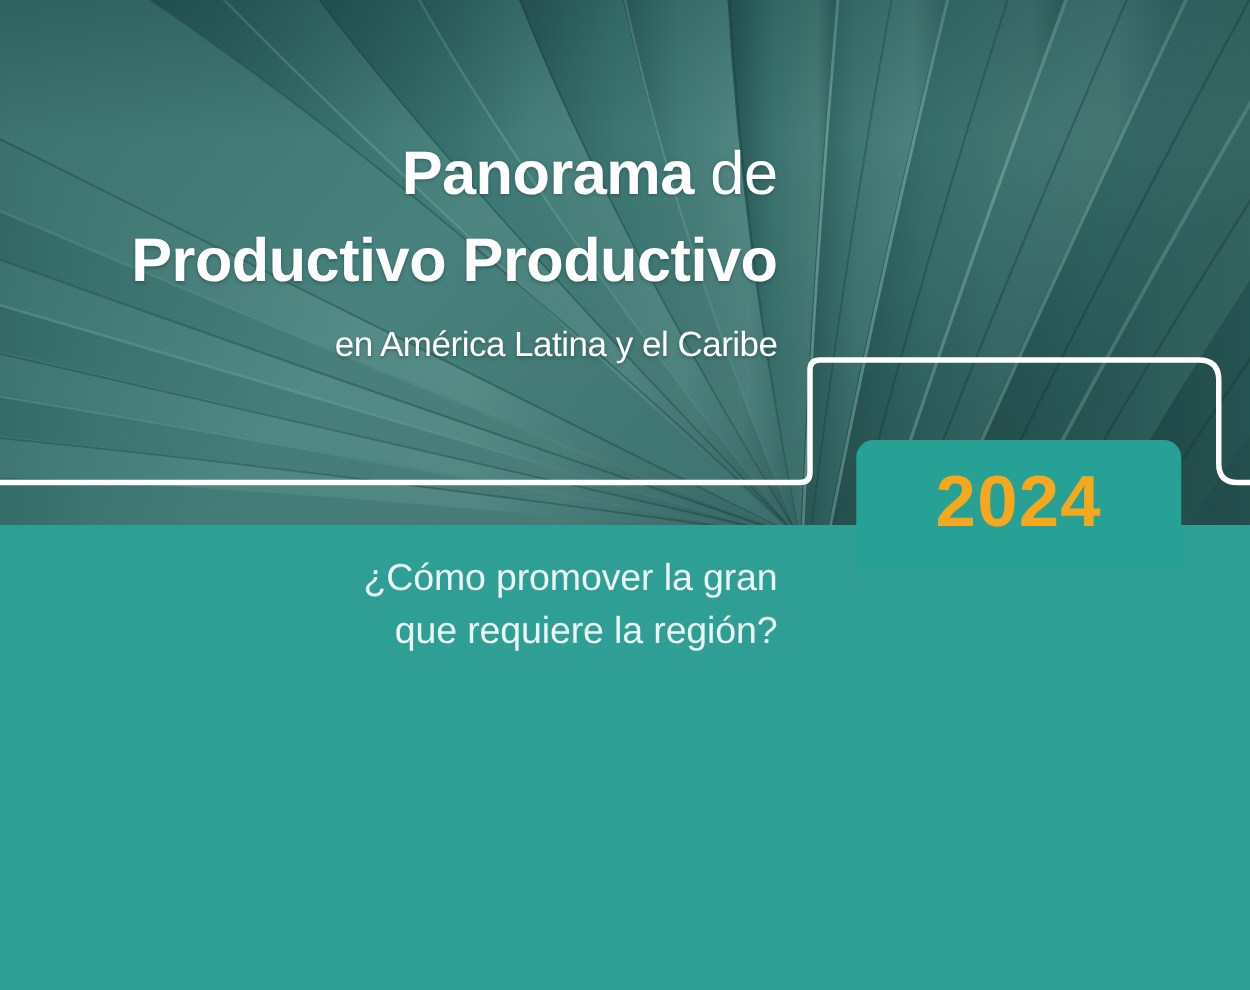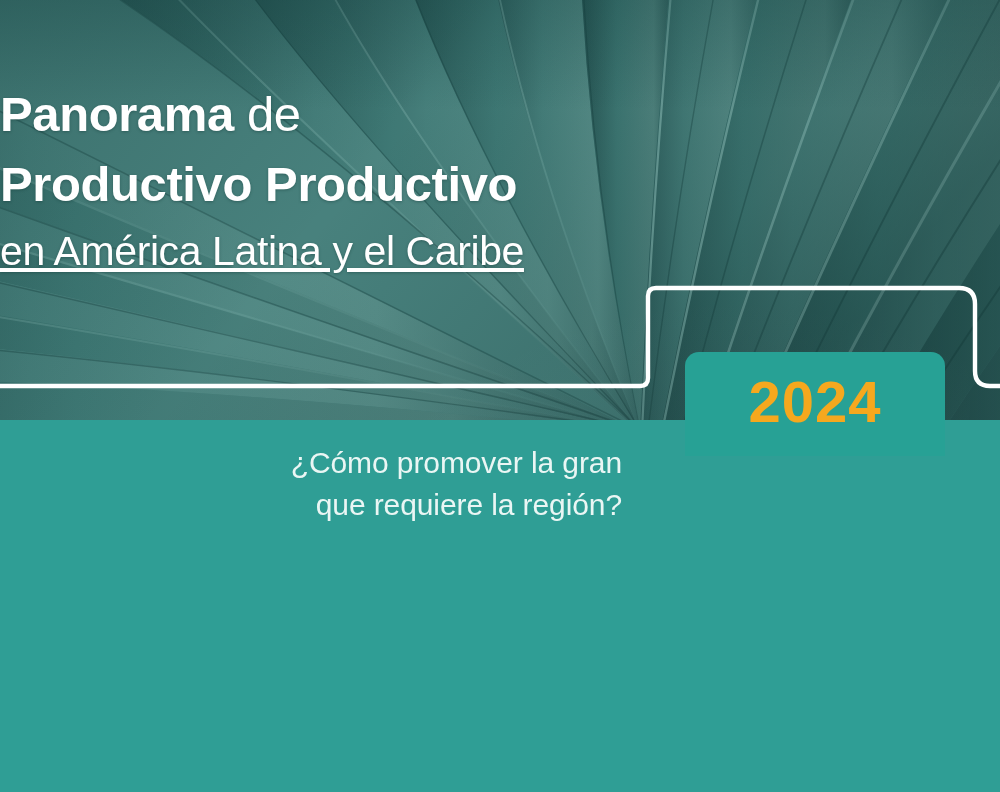--- a/index.html
+++ b/index.html
@@ -44,41 +44,41 @@
     top: 0;
     width: 1000px;
     height: 420px;
     display: block;
   }
 
   
   .title-block {
     position: absolute;
     left: 0;
-    top: 79px;
+    top: 104px;
     width: 622px;
+    text-align: right;
     color: #ffffff;
     z-index: 6;
     text-shadow: 0 1px 3px rgba(18,58,56,.42);
   }
   .tline {
     display: block;
     white-space: nowrap;
     letter-spacing: -0.4px;
   }
   .tline.big {
     font-size: 49px;
     line-height: 70px;
     font-weight: 400;
   }
   .tline.sub {
-    font-size: 41px;
+    font-size: 28px;
     line-height: 64px;
     font-weight: 300;
-    text-decoration: underline;
   }
   .tline .b { font-weight: 700; }
   .tline .l { font-weight: 300; }
 
   
   .bracket {
     position: absolute;
     left: 0;
     top: 270px;
     width: 1000px;

